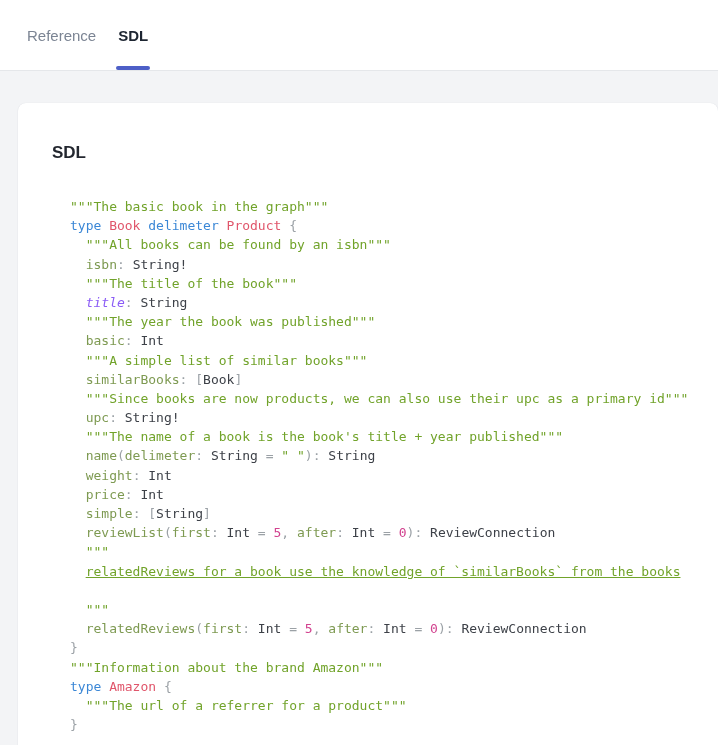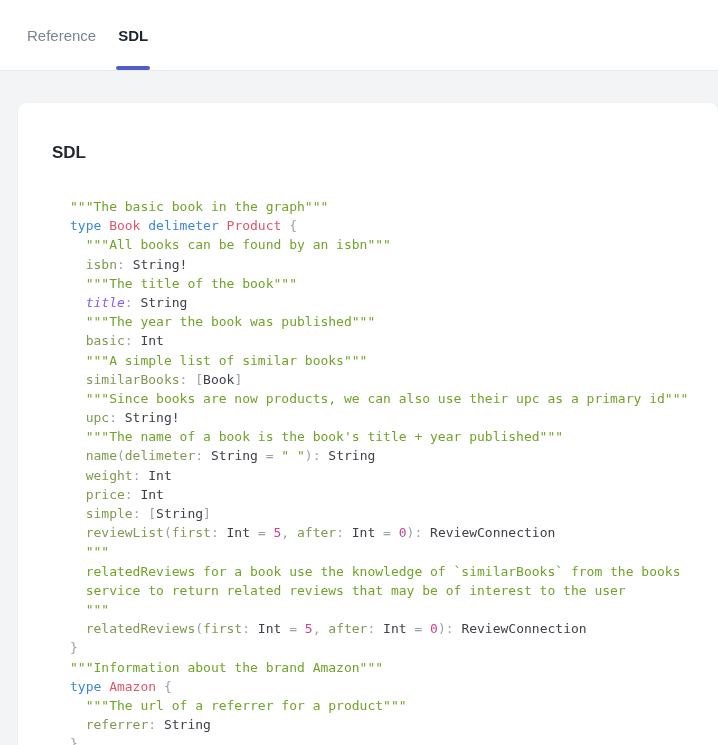--- a/index.html
+++ b/index.html
@@ -114,25 +114,24 @@
         <div class="code-line"><span style="color: rgb(126, 154, 82);">  similarBooks</span><span style="color: rgb(155, 161, 166);">: [</span><span style="color: rgb(61, 65, 72);">Book</span><span style="color: rgb(155, 161, 166);">]</span></div>
         <div class="code-line"><span style="color: rgb(155, 161, 166);">  </span><span style="color: rgb(113, 163, 42);">"""Since books are now products, we can also use their upc as a primary id"""</span></div>
         <div class="code-line"><span style="color: rgb(126, 154, 82);">  upc</span><span style="color: rgb(155, 161, 166);">: </span><span style="color: rgb(61, 65, 72);">String!</span></div>
         <div class="code-line"><span style="color: rgb(155, 161, 166);">  </span><span style="color: rgb(113, 163, 42);">"""The name of a book is the book's title + year published"""</span></div>
         <div class="code-line"><span style="color: rgb(126, 154, 82);">  name</span><span style="color: rgb(155, 161, 166);">(</span><span style="color: rgb(126, 154, 82);">delimeter</span><span style="color: rgb(155, 161, 166);">: </span><span style="color: rgb(61, 65, 72);">String</span><span style="color: rgb(155, 161, 166);"> = </span><span style="color: rgb(113, 163, 42);">" "</span><span style="color: rgb(155, 161, 166);">): </span><span style="color: rgb(61, 65, 72);">String</span></div>
         <div class="code-line"><span style="color: rgb(126, 154, 82);">  weight</span><span style="color: rgb(155, 161, 166);">: </span><span style="color: rgb(61, 65, 72);">Int</span></div>
         <div class="code-line"><span style="color: rgb(126, 154, 82);">  price</span><span style="color: rgb(155, 161, 166);">: </span><span style="color: rgb(61, 65, 72);">Int</span></div>
         <div class="code-line"><span style="color: rgb(126, 154, 82);">  simple</span><span style="color: rgb(155, 161, 166);">: [</span><span style="color: rgb(61, 65, 72);">String</span><span style="color: rgb(155, 161, 166);">]</span></div>
         <div class="code-line"><span style="color: rgb(126, 154, 82);">  reviewList</span><span style="color: rgb(155, 161, 166);">(</span><span style="color: rgb(126, 154, 82);">first</span><span style="color: rgb(155, 161, 166);">: </span><span style="color: rgb(61, 65, 72);">Int</span><span style="color: rgb(155, 161, 166);"> = </span><span style="color: rgb(210, 66, 143);">5</span><span style="color: rgb(155, 161, 166);">, </span><span style="color: rgb(126, 154, 82);">after</span><span style="color: rgb(155, 161, 166);">: </span><span style="color: rgb(61, 65, 72);">Int</span><span style="color: rgb(155, 161, 166);"> = </span><span style="color: rgb(210, 66, 143);">0</span><span style="color: rgb(155, 161, 166);">): </span><span style="color: rgb(61, 65, 72);">ReviewConnection</span></div>
         <div class="code-line"><span style="color: rgb(155, 161, 166);">  </span><span style="color: rgb(113, 163, 42);">"""</span></div>
-        <div class="code-line"><span style="color: rgb(155, 161, 166);">  </span><span style="color: rgb(113, 163, 42);">relatedReviews for a book use the knowledge of `similarBooks` from the books</span></div>
-        <div class="code-line"><span style="color: rgb(155, 161, 166);">  </span><span style="color: rgb(113, 163, 42);">service to return related reviews that may be of interest to the user</span></div>
+        <div class="code-line"><span style="color: rgb(155, 161, 166);">  </span><span style="color: rgb(113, 163, 42); text-decoration: underline;">relatedReviews for a book use the knowledge of `similarBooks` from the books</span></div>
+        <div class="code-line"><span style="color: rgb(155, 161, 166);">  </span></div>
         <div class="code-line"><span style="color: rgb(155, 161, 166);">  </span><span style="color: rgb(113, 163, 42);">"""</span></div>
         <div class="code-line"><span style="color: rgb(126, 154, 82);">  relatedReviews</span><span style="color: rgb(155, 161, 166);">(</span><span style="color: rgb(126, 154, 82);">first</span><span style="color: rgb(155, 161, 166);">: </span><span style="color: rgb(61, 65, 72);">Int</span><span style="color: rgb(155, 161, 166);"> = </span><span style="color: rgb(210, 66, 143);">5</span><span style="color: rgb(155, 161, 166);">, </span><span style="color: rgb(126, 154, 82);">after</span><span style="color: rgb(155, 161, 166);">: </span><span style="color: rgb(61, 65, 72);">Int</span><span style="color: rgb(155, 161, 166);"> = </span><span style="color: rgb(210, 66, 143);">0</span><span style="color: rgb(155, 161, 166);">): </span><span style="color: rgb(61, 65, 72);">ReviewConnection</span></div>
         <div class="code-line"><span style="color: rgb(155, 161, 166);">}</span></div>
         <div class="code-line"><span style="color: rgb(113, 163, 42);">"""Information about the brand Amazon"""</span></div>
         <div class="code-line"><span style="color: rgb(59, 135, 214);">type </span><span style="color: rgb(224, 86, 107);">Amazon</span><span style="color: rgb(155, 161, 166);"> {</span></div>
         <div class="code-line"><span style="color: rgb(155, 161, 166);">  </span><span style="color: rgb(113, 163, 42);">"""The url of a referrer for a product"""</span></div>
-        <div class="code-line"><span style="color: rgb(126, 154, 82);">  referrer</span><span style="color: rgb(155, 161, 166);">: </span><span style="color: rgb(61, 65, 72);">String</span></div>
         <div class="code-line"><span style="color: rgb(155, 161, 166);">}</span></div>
       </div>
   </section>
 </main>
 
 </body></html>

